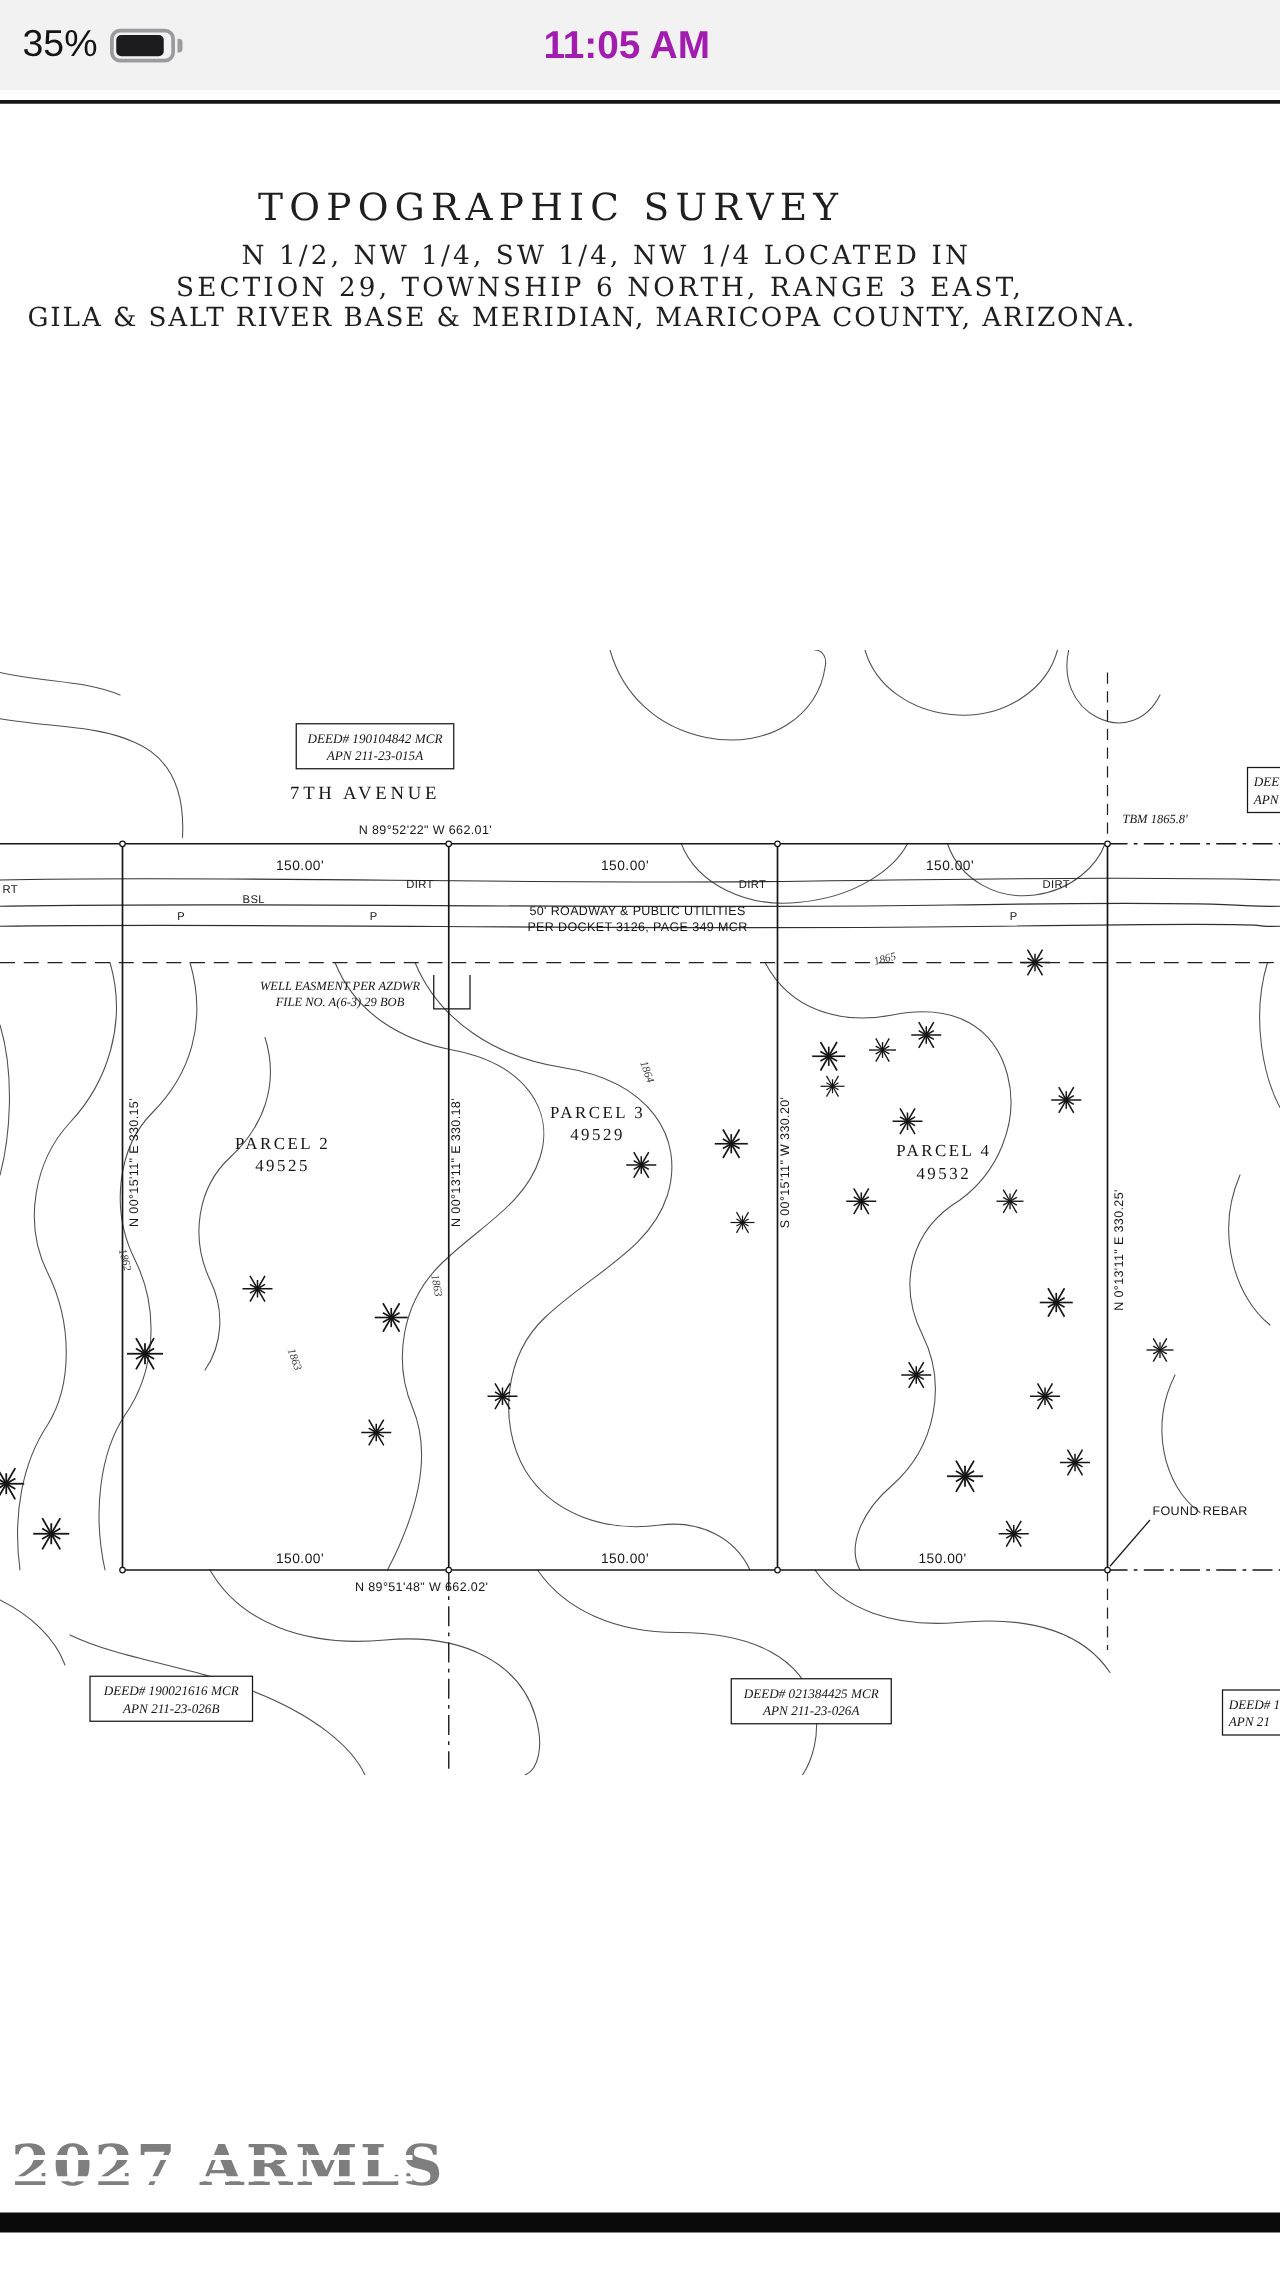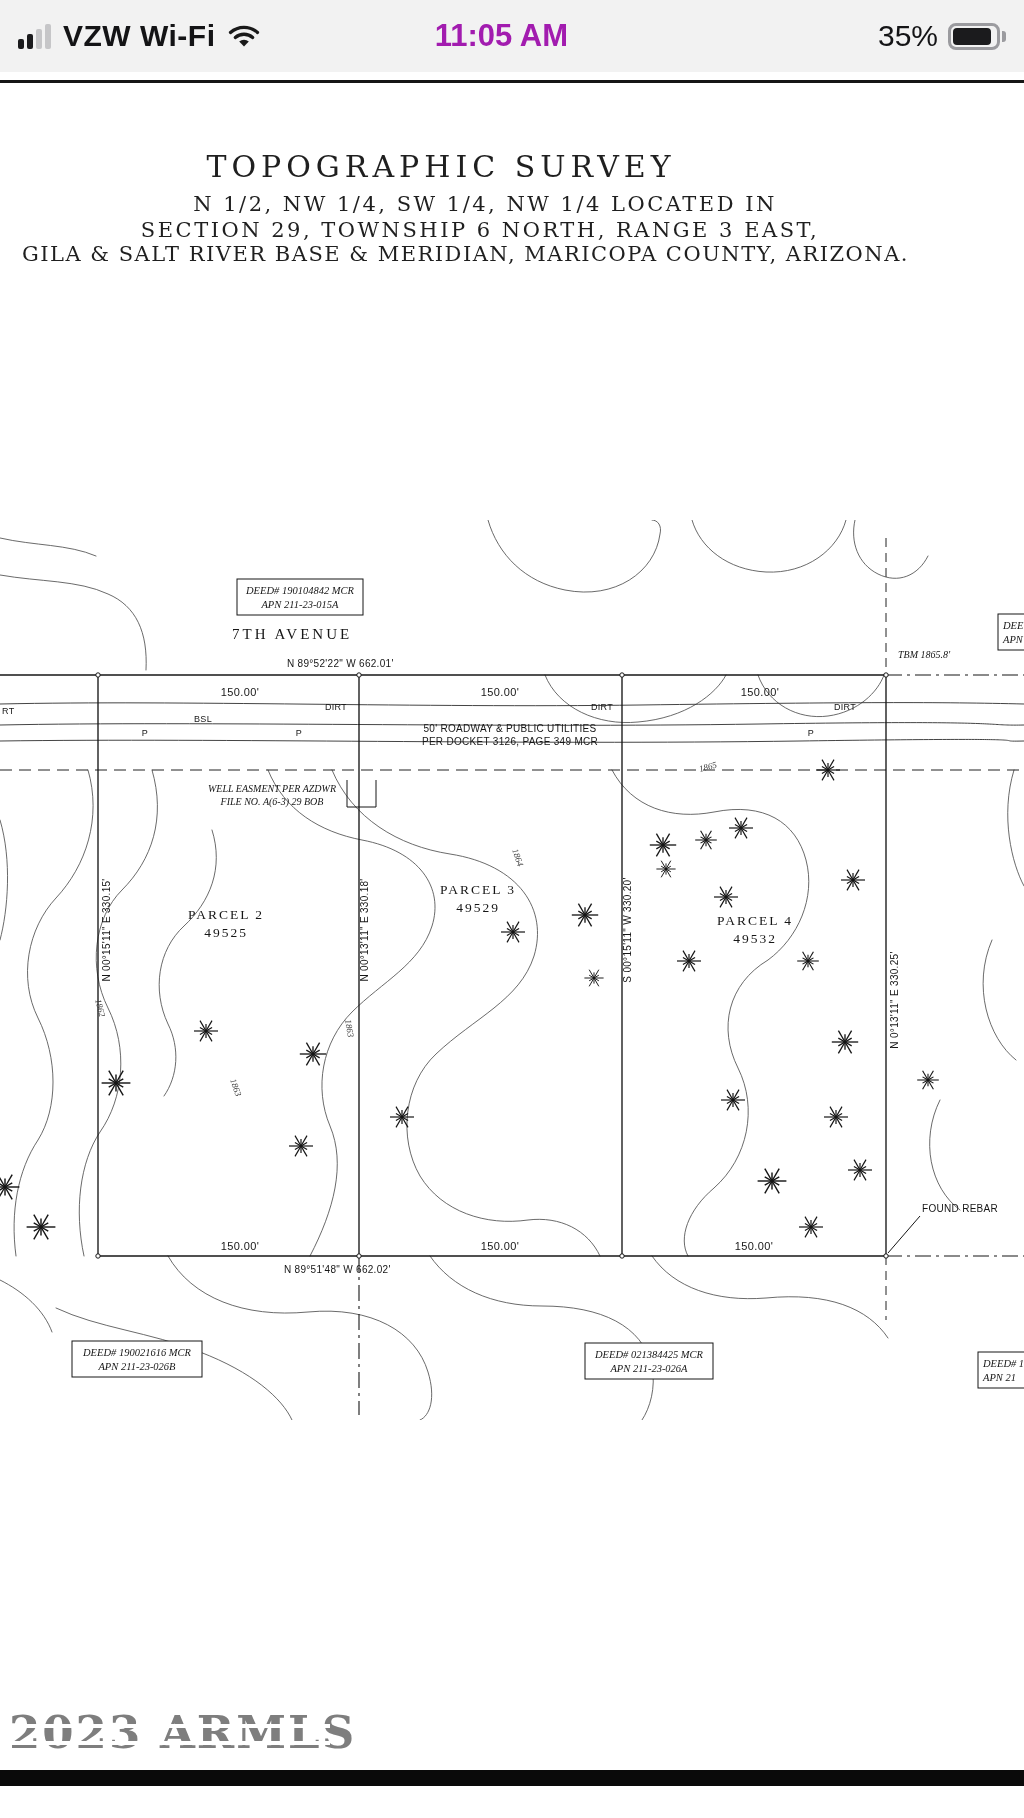--- a/index.html
+++ b/index.html
@@ -70,34 +70,20 @@
     font-size:45px; letter-spacing:2px; color:#7e7e7e;
   }
   .wm-stripe { position:absolute; left:0; width:330px; height:4px; background:#fff; }
   .wm-s1 { top:1724px; } .wm-s2 { top:1741px; }
   .bottom-bar { position:absolute; top:1770px; left:0; width:1024px; height:16px; background:#0a0a0a; }
 </style>
 </head>
 <body>
 
 <header class="status-bar">
-  <div class="sb-left">
-    <span class="signal">
-      <i class="b1"></i>
-        <i class="b2"></i>
-        <i class="b3"></i>
-        <i class="b4"></i>
-    </span>
-    <span class="carrier">VZW Wi-Fi</span>
-    <svg width="36" height="28" viewBox="0 0 24 18">
-      <path d="M12 16 L8.8 12.7 a4.8 4.8 0 0 1 6.4 0 Z" fill="#1a1a1a"></path>
-      <path d="M6.2 10 a8.8 8.8 0 0 1 11.6 0" fill="none" stroke="#1a1a1a" stroke-width="2.2" stroke-linecap="round"></path>
-      <path d="M3 6.6 a13.6 13.6 0 0 1 18 0" fill="none" stroke="#1a1a1a" stroke-width="2.2" stroke-linecap="round"></path>
-    </svg>
-  </div>
   <div class="sb-time">11:05 AM</div>
   <div class="sb-right">
     <span class="batt-pct">35%</span>
     <span class="battery">
       <span class="batt-body">
           <span class="batt-fill"></span>
         </span>
       <span class="batt-nub"></span>
     </span>
   </div>
@@ -283,16 +269,16 @@
     <text class="cnum" transform="translate(230,560) rotate(70)">1863</text>
 
     <text class="eng" x="240" y="730" text-anchor="middle">150.00'</text>
     <text class="eng" x="500" y="730" text-anchor="middle">150.00'</text>
     <text class="eng" x="754" y="730" text-anchor="middle">150.00'</text>
     <text class="eng-s" x="284" y="753" style="font-size:10px">N 89°51'48" W   662.02'</text>
     <text class="eng-s" x="922" y="692" style="font-size:10px">FOUND REBAR</text>
   </g>
 </svg>
 
-<div class="watermark">2023 ARMLS</div>
+<div class="watermark">2027 ARMLS</div>
 <div class="wm-stripe wm-s1"></div>
 <div class="wm-stripe wm-s2"></div>
 <div class="bottom-bar"></div>
 
 </body></html>

